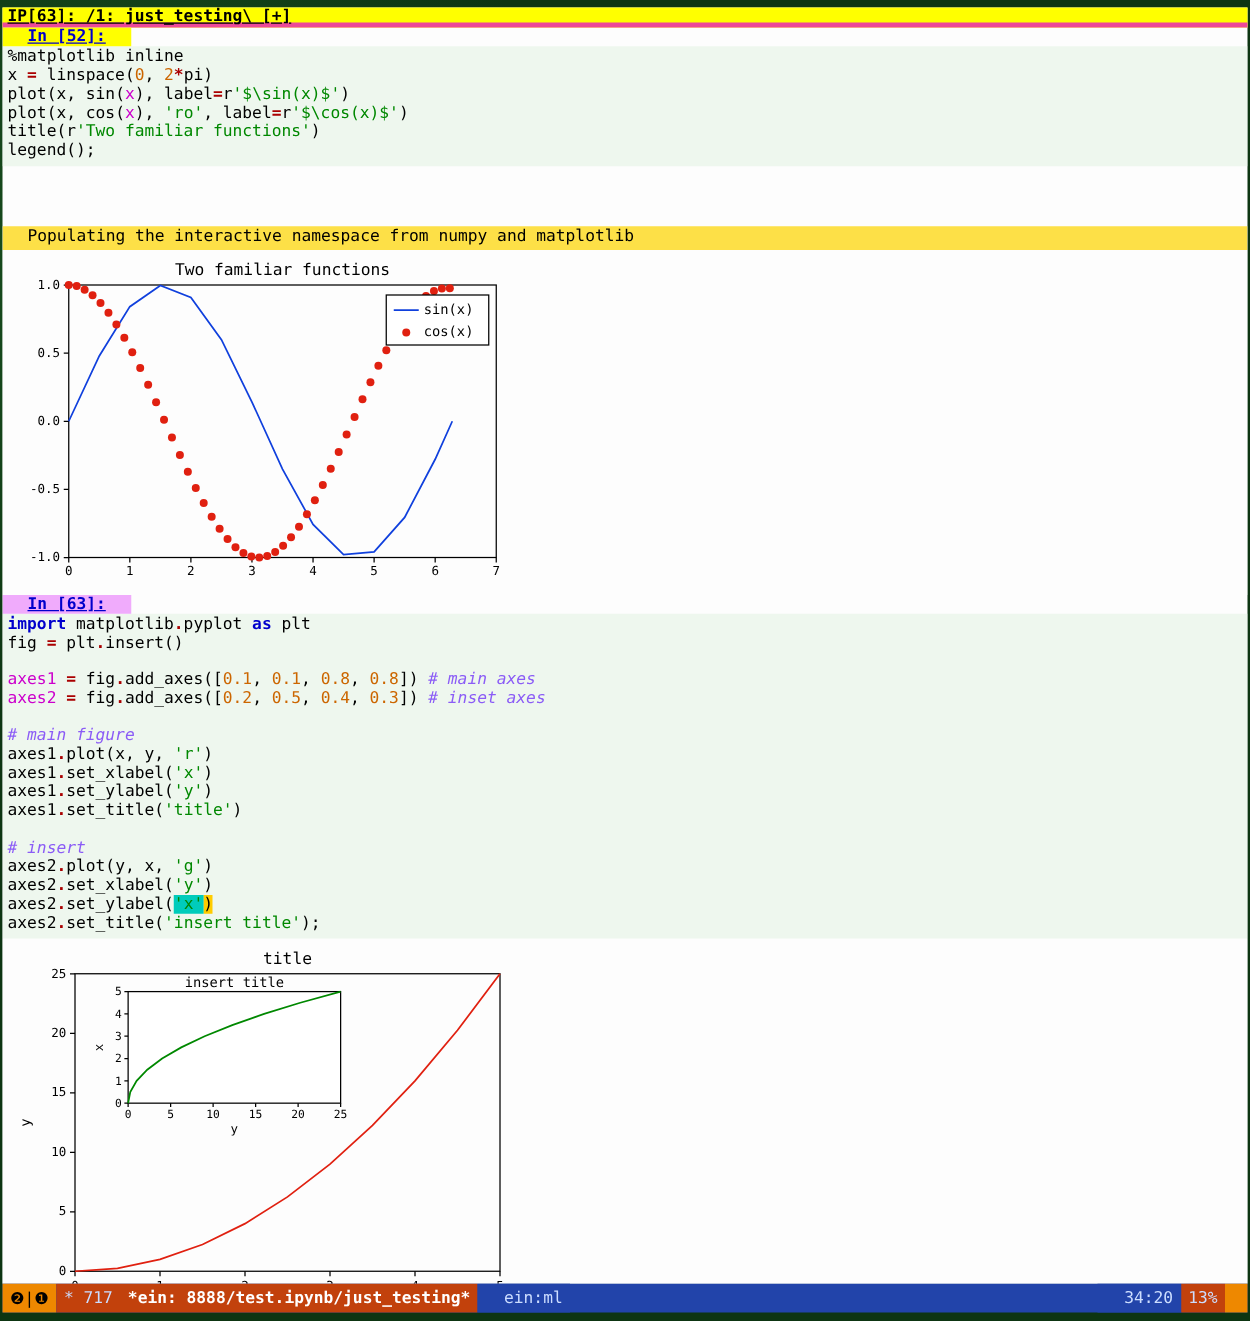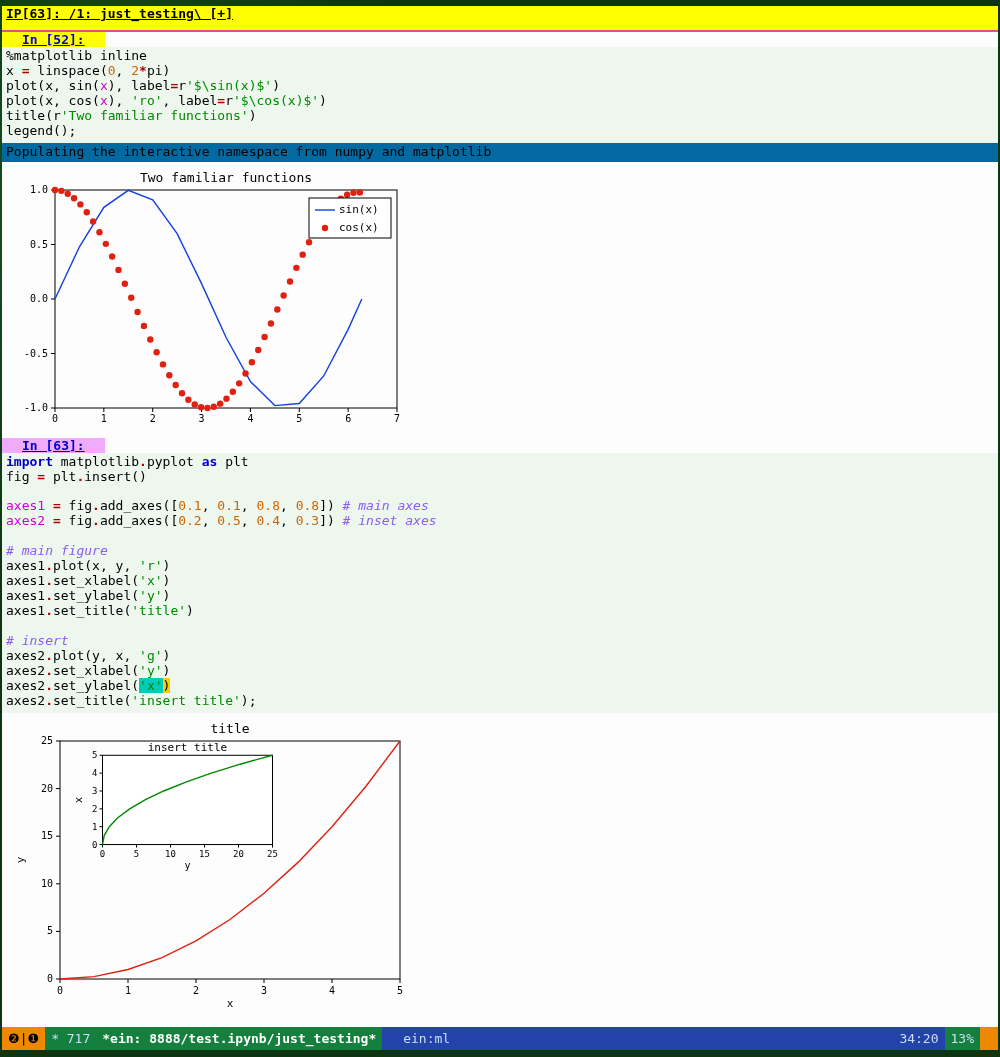--- a/index.html
+++ b/index.html
@@ -29,23 +29,23 @@
     bottom: 30px;
     background: #fdfdfd;
     display: flex;
     flex-direction: column;
   }
   .title-bar {
     background: #ffff00;
     color: #000;
     font-weight: bold;
     padding: 0 4px;
-    height: 26px;
+    height: 16px;
     line-height: 16px;
-    border-bottom: 2px solid #ec4899;
+    border-bottom: 4px solid #ec4899;
     text-decoration: underline;
   }
   .content {
     flex: 1;
     overflow: hidden;
     padding: 0;
   }
   .cell-prompt {
     background: #ffff00;
     color: #0000cc;
@@ -58,24 +58,25 @@
     background: #f0abfc;
   }
   .code-block {
     background: #eef7ee;
     padding: 2px 0 4px 4px;
     white-space: pre;
     font-family: inherit;
     line-height: 1.15;
   }
   .output-block {
-    background: #0369a1;
-    padding: 2px 4px;
+    background: #fde047;
+    padding: 2px 20px;
     white-space: pre;
     line-height: 1.15;
+    margin-top: 48px;
   }
   .chart-wrap {
     padding: 6px 8px 10px 8px;
     background: #fdfdfd;
     text-align: center;
   }
   
   .kw { color: #0000cc; font-weight: bold; }
   .fn { color: #000; }
   .num { color: #cc6600; }
@@ -93,21 +94,21 @@
     transform: translateY(100%);
     height: 23px;
     display: flex;
     align-items: center;
     font-size: 13px;
     background: #2244aa;
     color: #fff;
   }
   .status-seg { padding: 0 6px; height: 100%; display: flex; align-items: center; }
   .status-orange { background: #ee8800; color: #000; }
-  .status-blue { background: #15803d; color: #ccddff; }
+  .status-blue { background: #c2410c; color: #ccddff; }
   .status-darkblue { background: #2244aa; color: #ccddff; padding-left: 21px; }
   .status-right { margin-left: auto; }
   svg { display: block; }
 </style>
 </head>
 <body>
 
 <div class="leaf-bg"></div>
 
 <div class="window">

